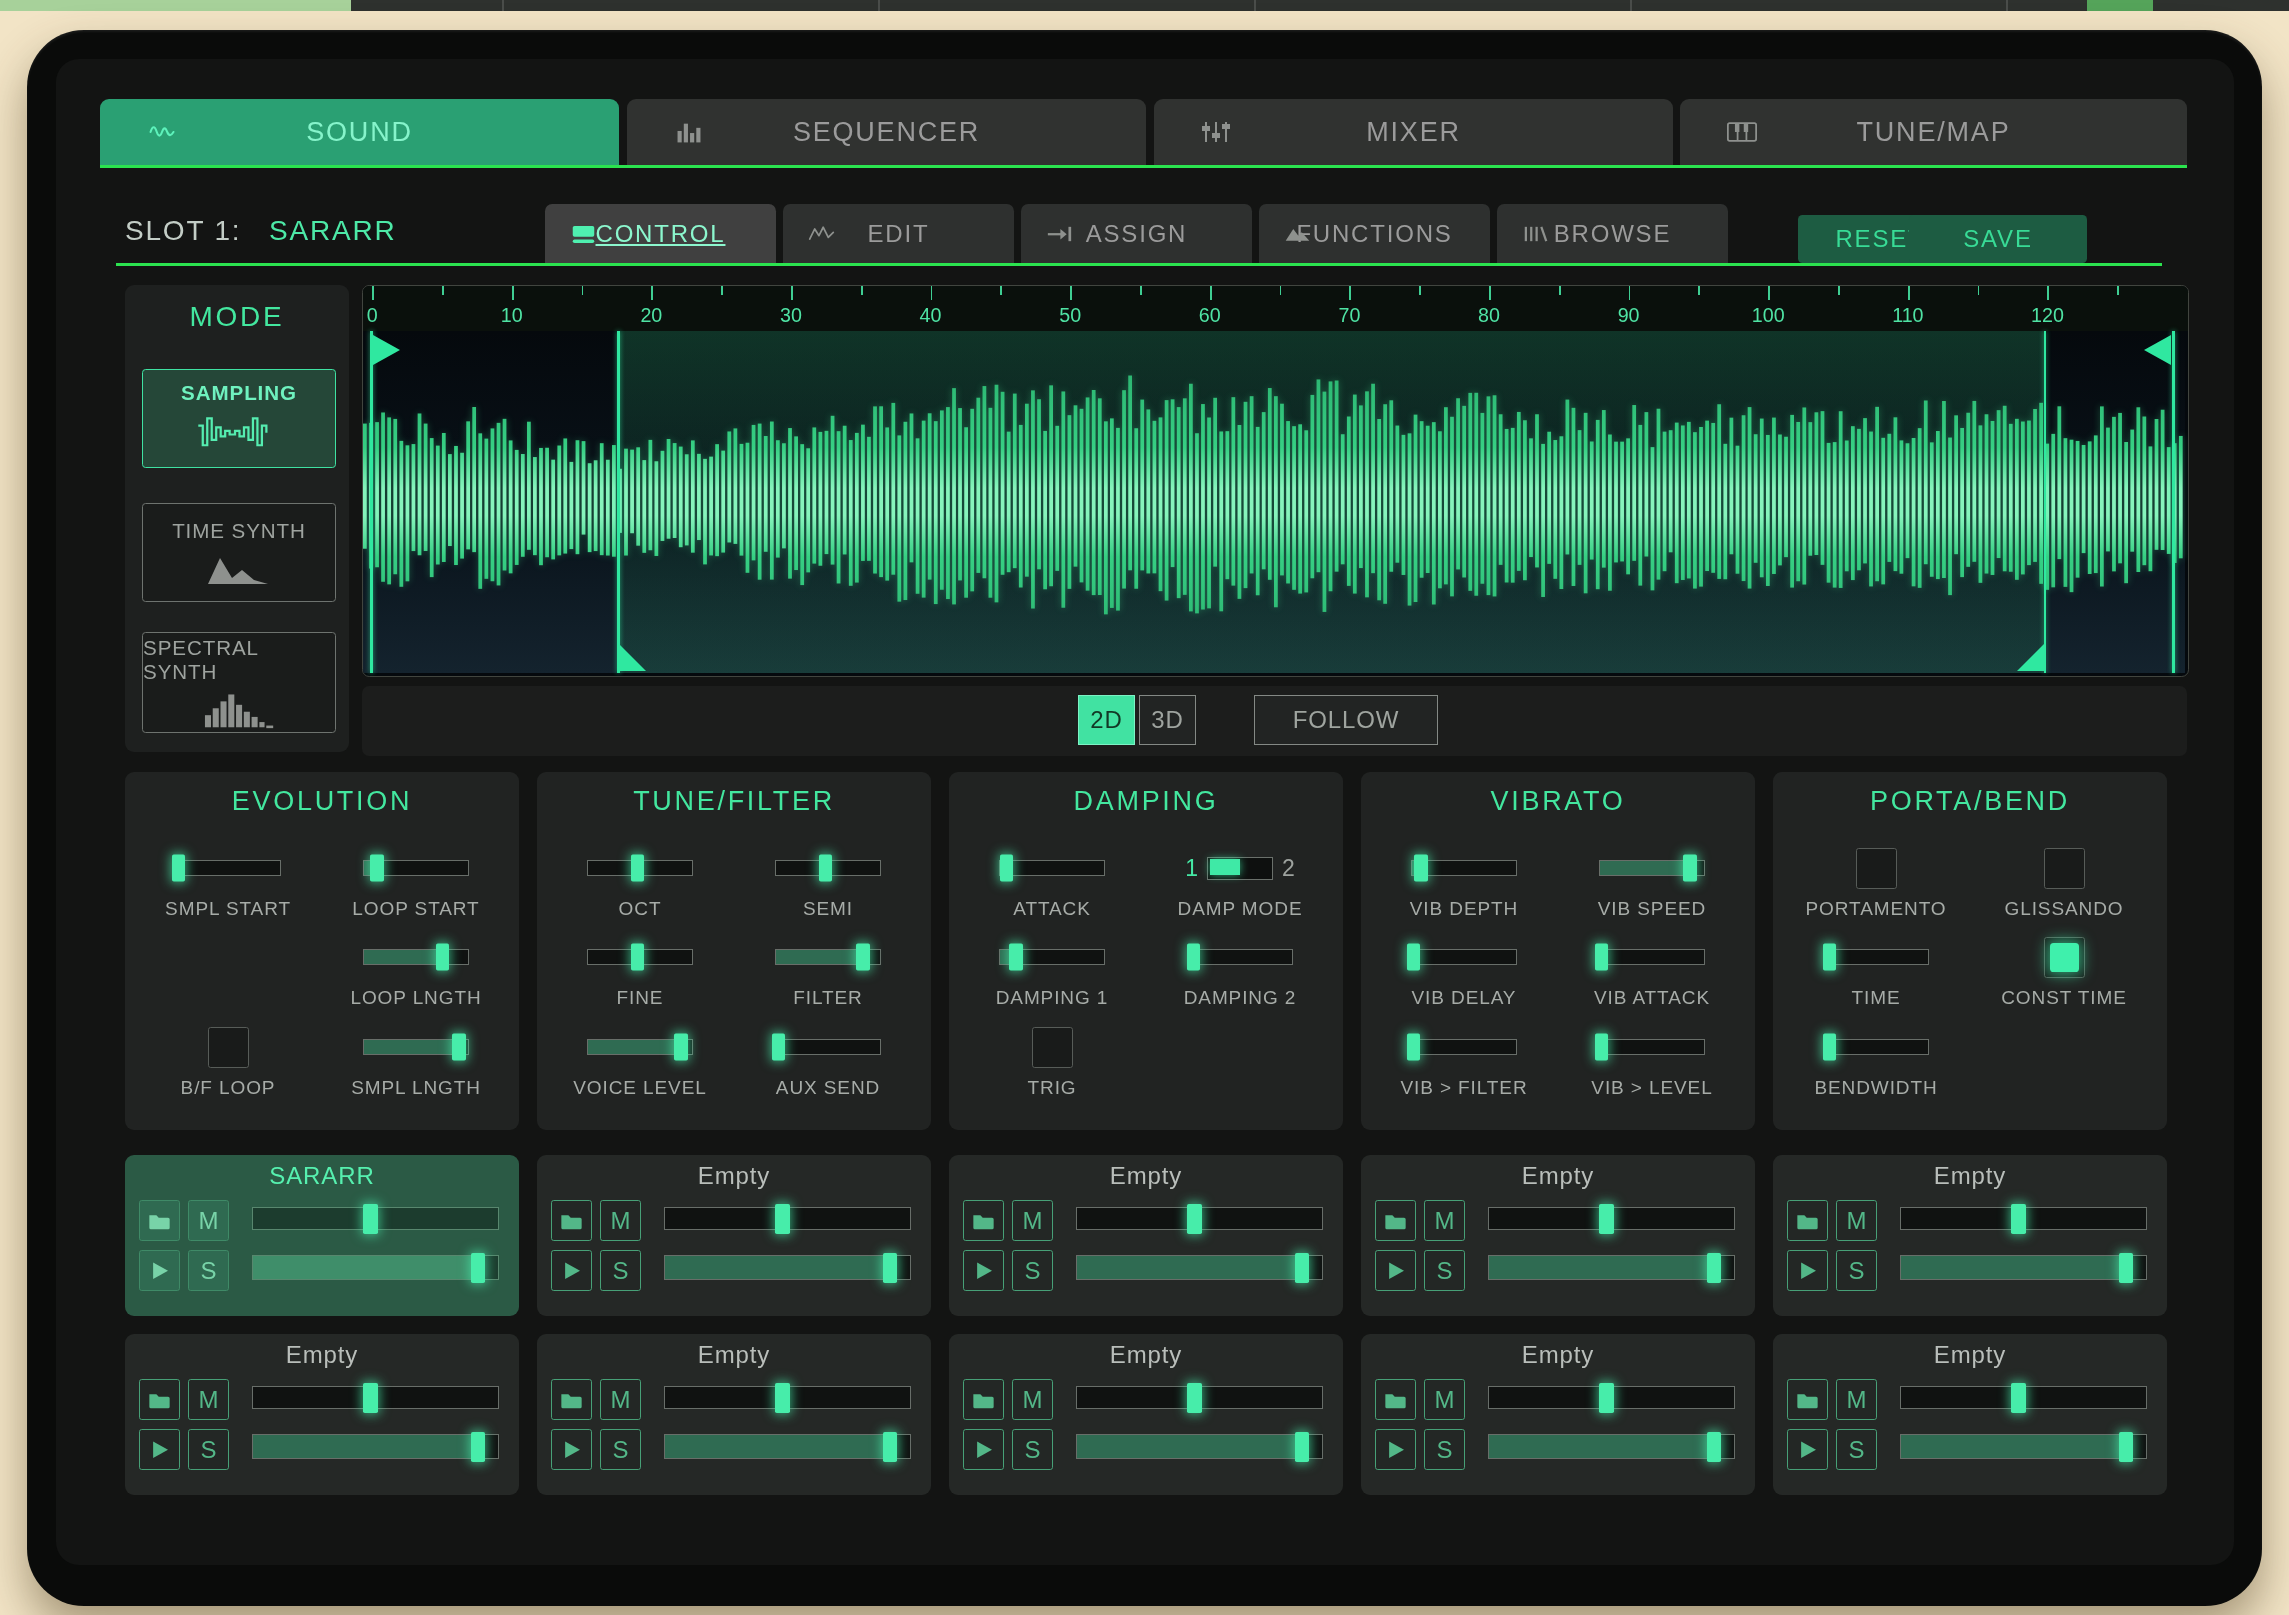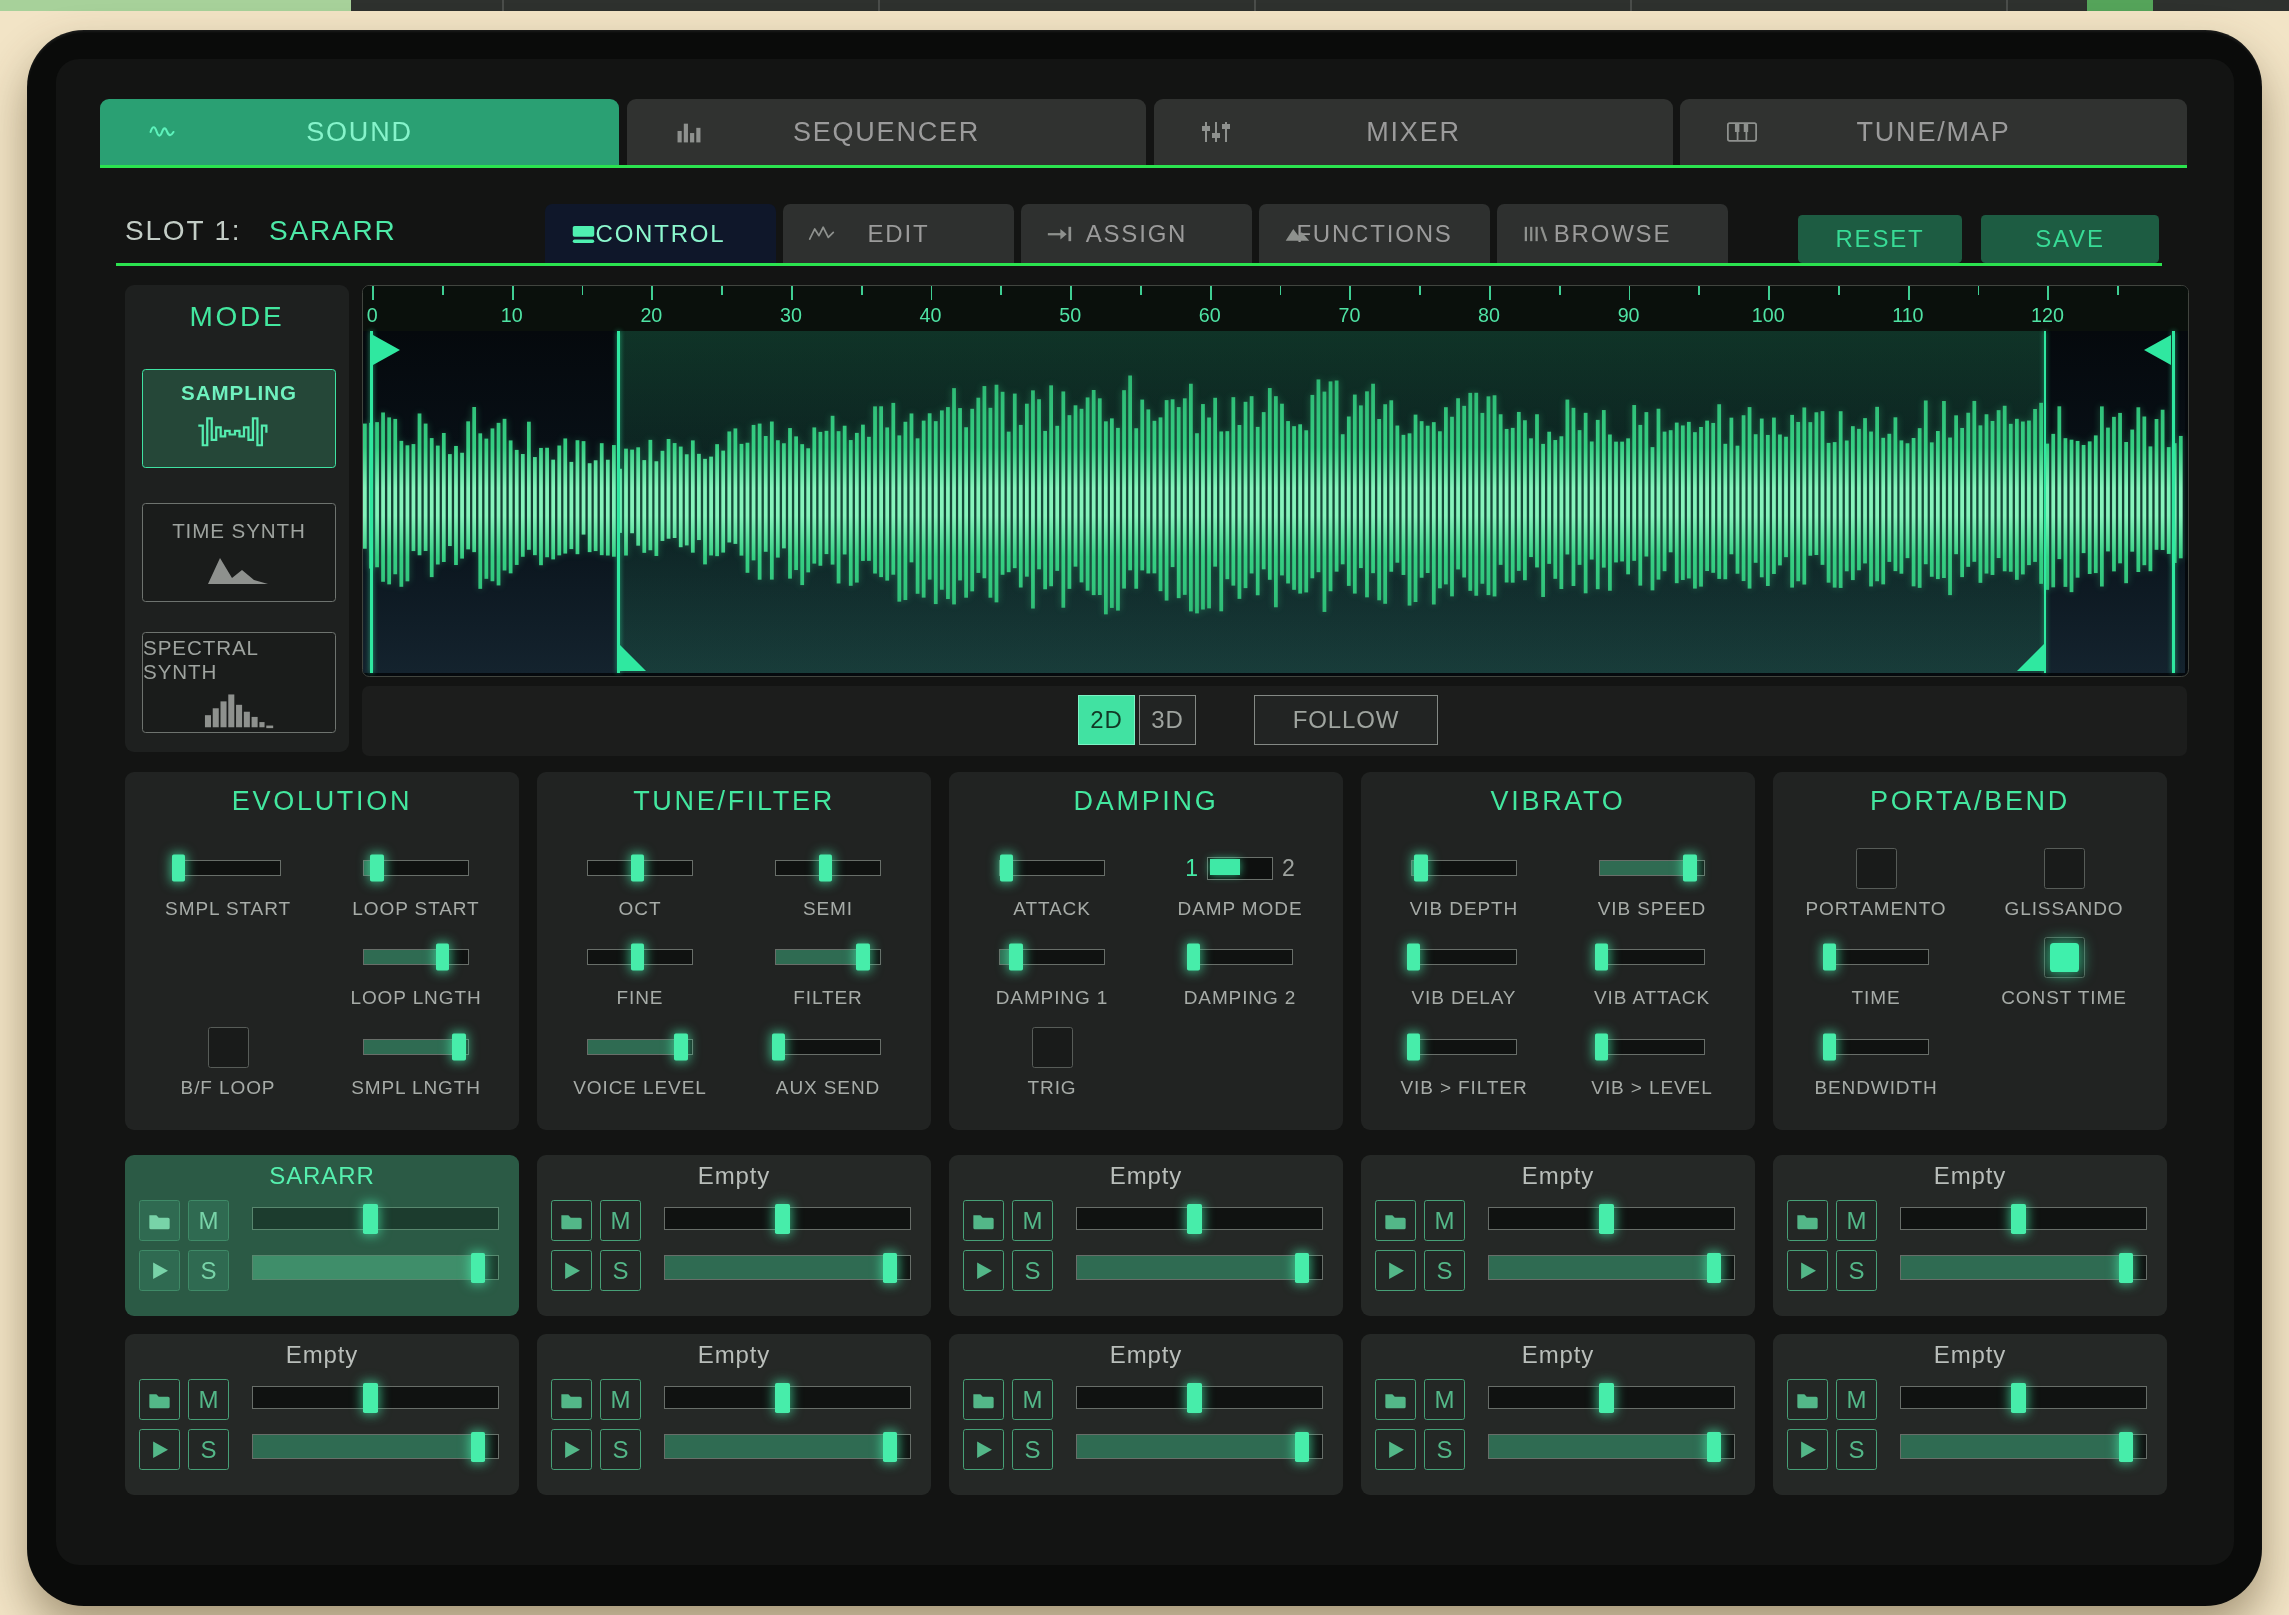--- a/index.html
+++ b/index.html
@@ -26,21 +26,21 @@
   .tab .icon{position:absolute;left:47px;top:50%;transform:translateY(-50%);}
   #tabs-underline{left:100px;top:165px;width:2087px;height:2.7px;background:#2BE34F;}
 
   
   #slot-label{left:125px;top:215px;font-size:28px;color:#C3CDC6;letter-spacing:1.8px;}
   #slot-name{left:269px;top:215px;font-size:28px;color:#4DE9A7;letter-spacing:1.8px;}
   #header-underline{left:116px;top:263px;width:2046px;height:2.7px;background:#2BE34F;}
 
   .subtab{position:absolute;top:204px;height:59px;width:231px;background:#2E302F;border-radius:7.2px 7.2px 0 0;
     display:flex;align-items:center;justify-content:center;color:#9B9B9B;font-size:24px;letter-spacing:1.8px;cursor:pointer;}
-  .subtab.active{background:#0f172a;color:#8CF7CE;}
+  .subtab.active{background:#404040;color:#8CF7CE;text-decoration:underline;}
   .subtab .icon{position:absolute;left:25px;top:50%;transform:translateY(-50%);}
 
   .btn-green{position:absolute;top:215px;height:48px;background:#1D5C42;border-radius:4.5px;border:none;
     display:flex;align-items:center;justify-content:center;color:#38DB96;font-size:24px;letter-spacing:1.8px;cursor:pointer;}
 
   
   #mode-panel{left:125px;top:285px;width:224px;height:467px;background:#1E201F;border-radius:9px;}
   #mode-title{left:125px;top:301px;width:224px;text-align:center;font-size:28px;color:#43E79F;letter-spacing:2.7px;}
   .mode-btn{position:absolute;left:142px;width:192px;background:#1A1C1B;border:1.8px solid #6E736F;border-radius:3.6px;
     display:flex;flex-direction:column;align-items:center;justify-content:center;gap:7.2px;color:#9EA39F;font-size:20.6px;letter-spacing:0.9px;cursor:pointer;}
@@ -212,21 +212,21 @@
             <rect x="3" y="4" width="2.5" height="16" fill="currentColor"></rect>
             <rect x="9" y="4" width="2.5" height="16" fill="currentColor"></rect>
             <rect x="15" y="4" width="2.5" height="16" fill="currentColor"></rect>
             <line x1="21.5" y1="4" x2="27" y2="20" stroke="currentColor" stroke-width="2.5"></line>
           </svg>
         </span>
         <span>BROWSE</span>
       </div>
     </div>
   <button class="btn-green" style="left:1791px;width:164px;margin-left:7px;">RESET</button>
-  <button class="btn-green" style="left:1981px;width:178px;">SAVE</button>
+  <button class="btn-green" style="left:1909px;width:178px;">SAVE</button>
 
   <div id="mode-panel" class="abs"></div>
   <div id="mode-title" class="abs">MODE</div>
   <div id="mode-options">
       <div class="mode-btn active" style="top: 369px; height: 97px; font-weight: bold;">
         <span>SAMPLING</span>
         <span class="icon" style="width:99px;height:43px;color:#55EDB0">
           <svg viewBox="0 0 96 48" fill="none">
             <path d="M2 14 h5 v22 h5 v-30 h5 v24 h5 v-14 h5 v10 h5 v-6 h5 v4 h6 v-4 h5 v6 h5 v-10 h5 v14 h5 v-24 h5 v30 h5 v-22 h5 v8" stroke="currentColor" stroke-width="2.5"></path>
           </svg>

